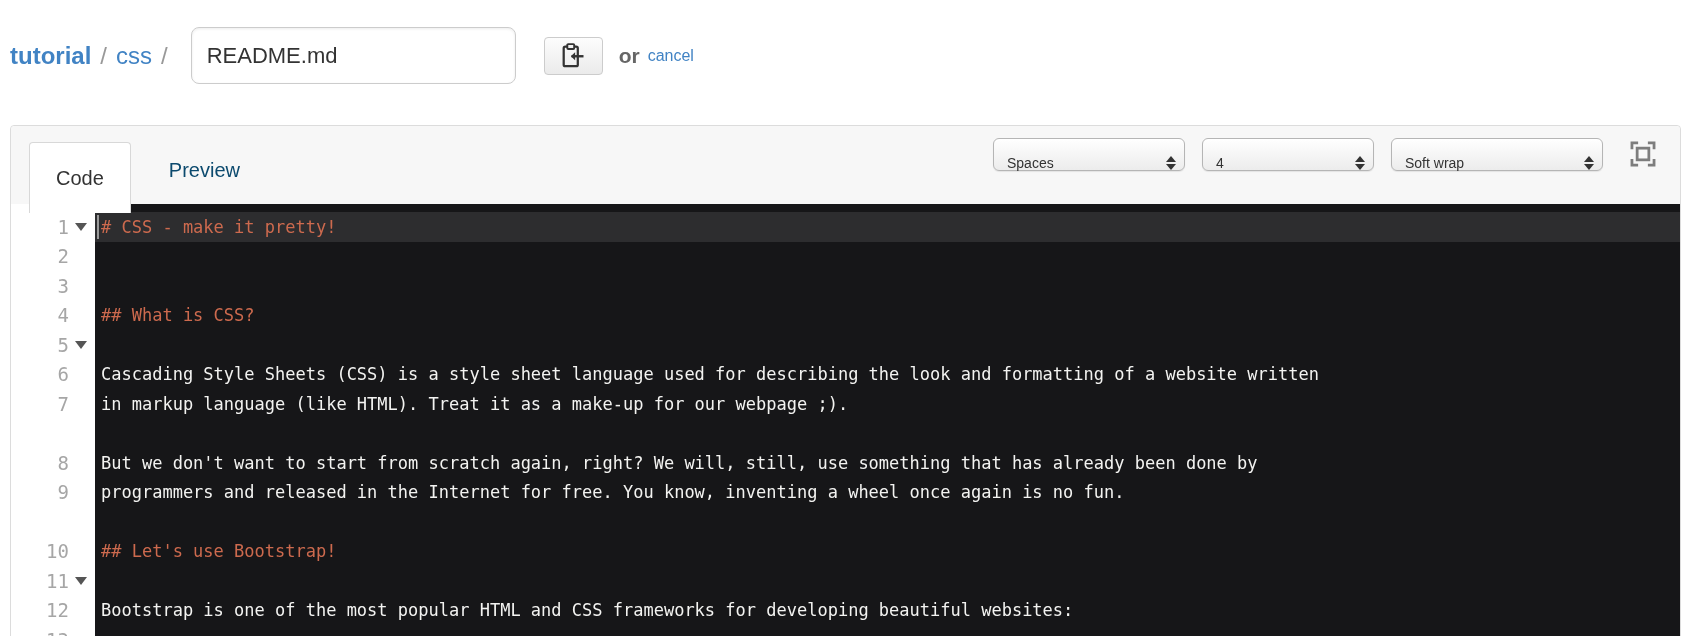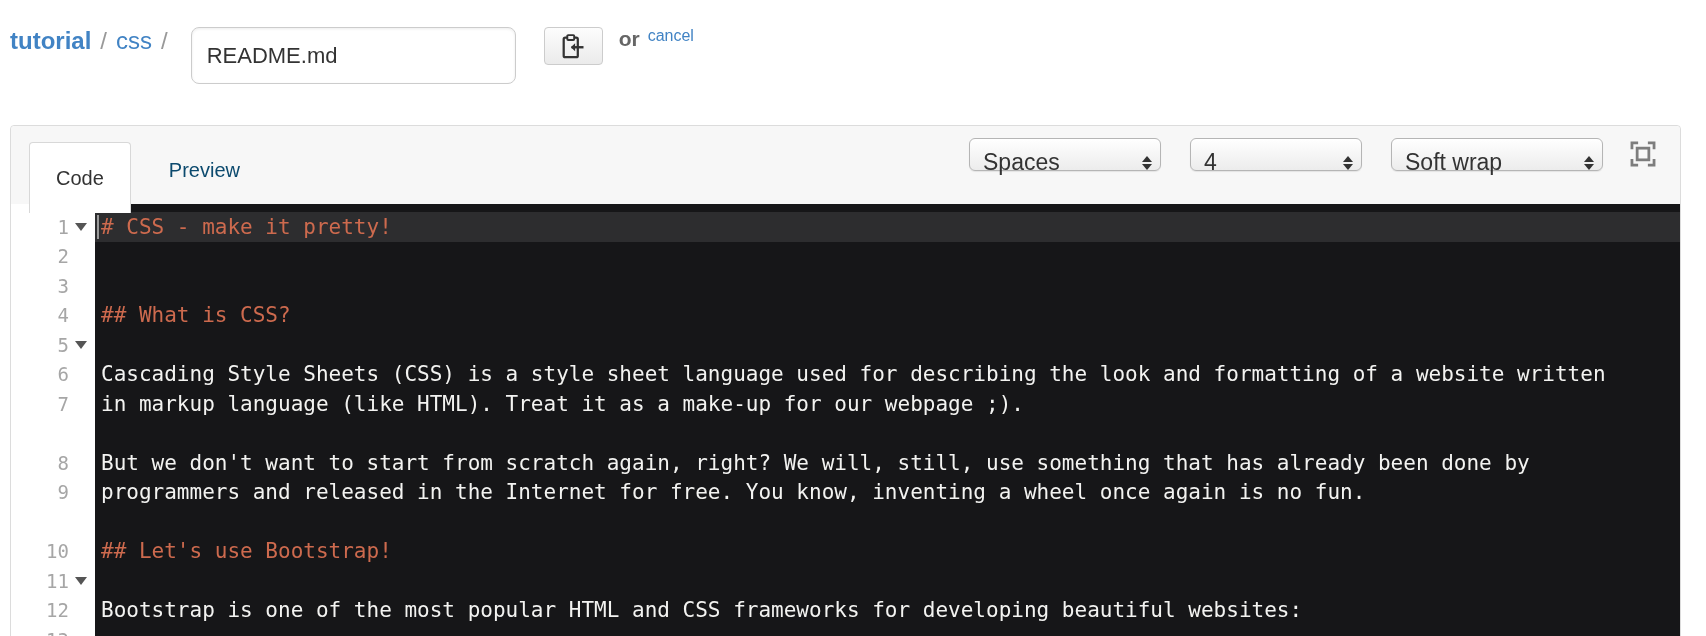--- a/index.html
+++ b/index.html
@@ -2,21 +2,21 @@
 <html style="--link-blue: #4183c4; --heading-orange: #cd6a4e; --editor-bg: #161618; --active-line: #2d2d2f; --editor-text: #f3f3f1; --gutter-num: #a6a6a6;"><head>
 <meta charset="utf-8">
 <style>
   * { margin:0; padding:0; box-sizing:border-box; }
   html,body { width:1706px; height:636px; overflow:hidden; background:#fff;
     font-family:"Liberation Sans", sans-serif; }
 
   .page { padding:0 0 0 10px; }
 
   
-  .crumb-bar { display:flex; align-items:flex-start; padding-top:27px; height:84px; }
+  .crumb-bar { display:flex; align-items:center; padding-top:27px; height:84px; }
   .crumb-link { color:var(--link-blue); text-decoration:none; font-size:24px; cursor:pointer; }
   .crumb-link.strong { font-weight:bold; }
   .crumb-sep { color:#999; font-size:24px; margin:0 9px; }
   .filename-input {
     width:325px; height:57px; margin-left:14px; margin-right:28px;
     border:1px solid #ccc; border-radius:8px; outline:none;
     font-family:"Liberation Sans", sans-serif; font-size:22px; color:#333;
     padding:0 15px; box-shadow:inset 0 1px 3px rgba(0,0,0,0.08);
   }
   .icon-btn {
@@ -39,21 +39,21 @@
     border-radius:4px 4px 0 0; color:#333; margin-bottom:-9px; height:71px; z-index:3; }
   .tab.plain { margin-left:12px; height:56px; margin-bottom:6px; }
 
   .header-controls { margin-left:auto; display:flex; align-items:center; gap:17px;
     margin-bottom:22px; }
   .select {
     height:33px; border:1px solid #b5b5b5; border-radius:6px;
     background:linear-gradient(#ffffff,#ececec);
     box-shadow:0 1px 1px rgba(0,0,0,0.08);
     display:flex; align-items:center; padding:17px 8px 0 13px;
-    font-size:23px; color:#333; cursor:pointer;margin-left:12px;
+    font-size:14px; color:#333; cursor:pointer;
   }
   .select .lbl { flex:1; }
   .sel-arrows { display:flex; flex-direction:column; align-items:center; gap:2px; margin-left:8px; }
   .sel-arrows i { display:block; width:0; height:0; border-left:5px solid transparent;
     border-right:5px solid transparent; }
   .sel-arrows .up { border-bottom:6px solid #333; }
   .sel-arrows .dn { border-top:6px solid #333; }
   .w-spaces { width:192px; } .w-size { width:172px; } .w-wrap { width:212px; }
   .fullscreen-btn { background:none; border:none; cursor:pointer; margin-left:10px;
     display:flex; align-items:center; }
@@ -64,21 +64,21 @@
   .gutter-row { height:29.5px; display:flex; align-items:center;
     font-family:"DejaVu Sans Mono", monospace; font-size:19px; color:var(--gutter-num); }
   .gutter-row .ln { flex:1; text-align:right; }
   .gutter-row .fold-slot { width:26px; display:flex; align-items:center; }
   .fold-icon { width:0; height:0; border-left:6px solid transparent;
     border-right:6px solid transparent; border-top:8px solid #555;
     margin-left:6px; cursor:pointer; }
 
   .code { flex:1; background:var(--editor-bg); padding-top:8px; overflow:hidden; }
   .code-row { height:29.5px; display:flex; align-items:center; position:relative;
-    font-family:"DejaVu Sans Mono", monospace; font-size:21px;
+    font-family:"DejaVu Sans Mono", monospace; font-size:17px;
     color:var(--editor-text); white-space:pre; padding-left:6px; }
   .code-row.heading { color:var(--heading-orange); }
   .code-row.active { background:var(--active-line); }
   .cursor-bar { position:absolute; left:2px; top:3px; bottom:3px; width:2px;
     background:#9a9a9a; }
 
   svg { display:block; }
 </style>
 </head>
 <body>

